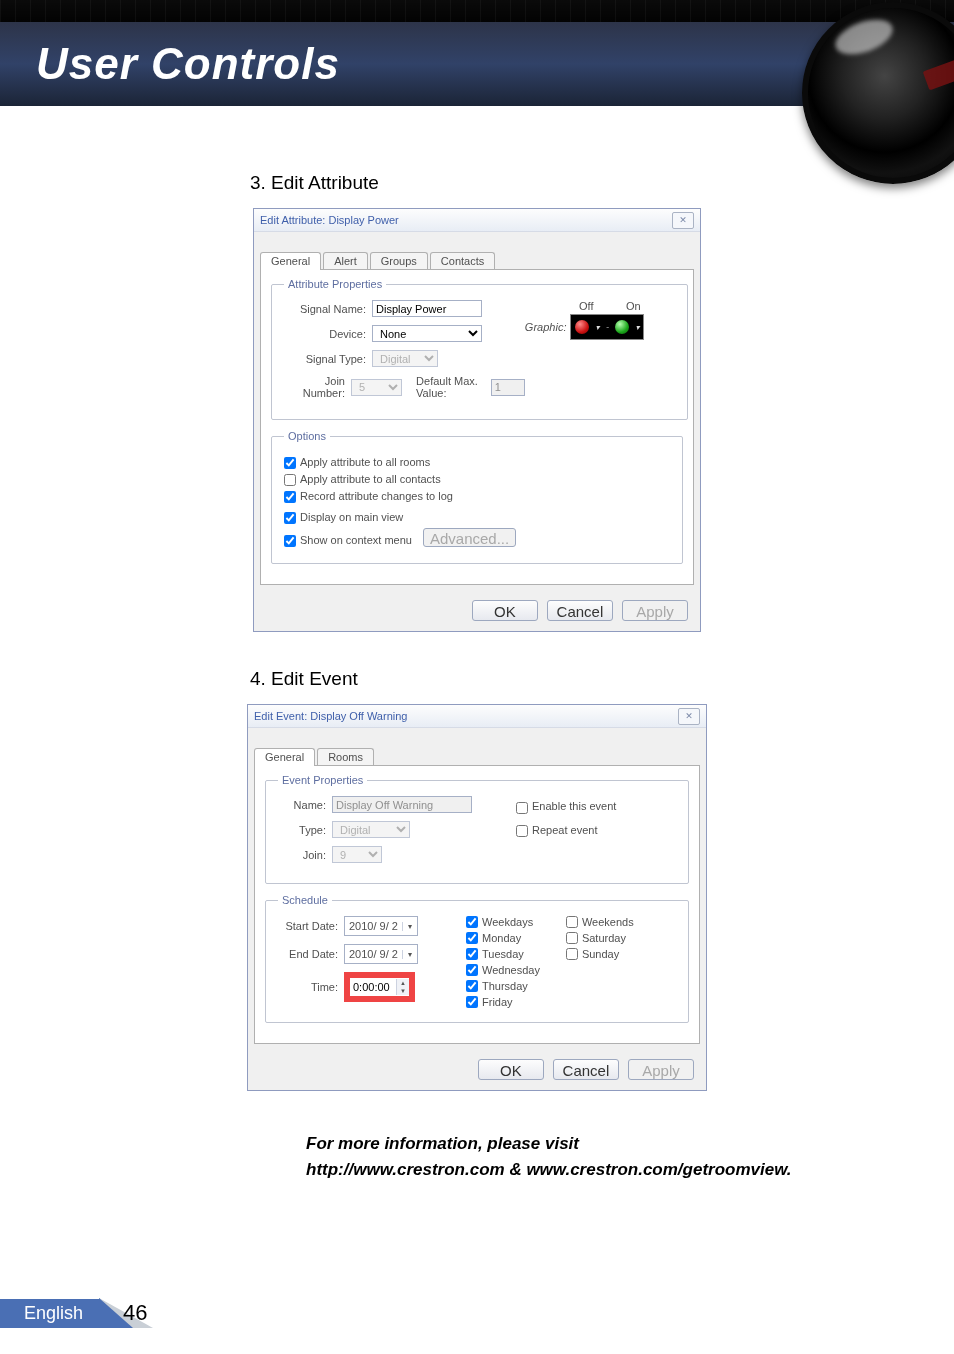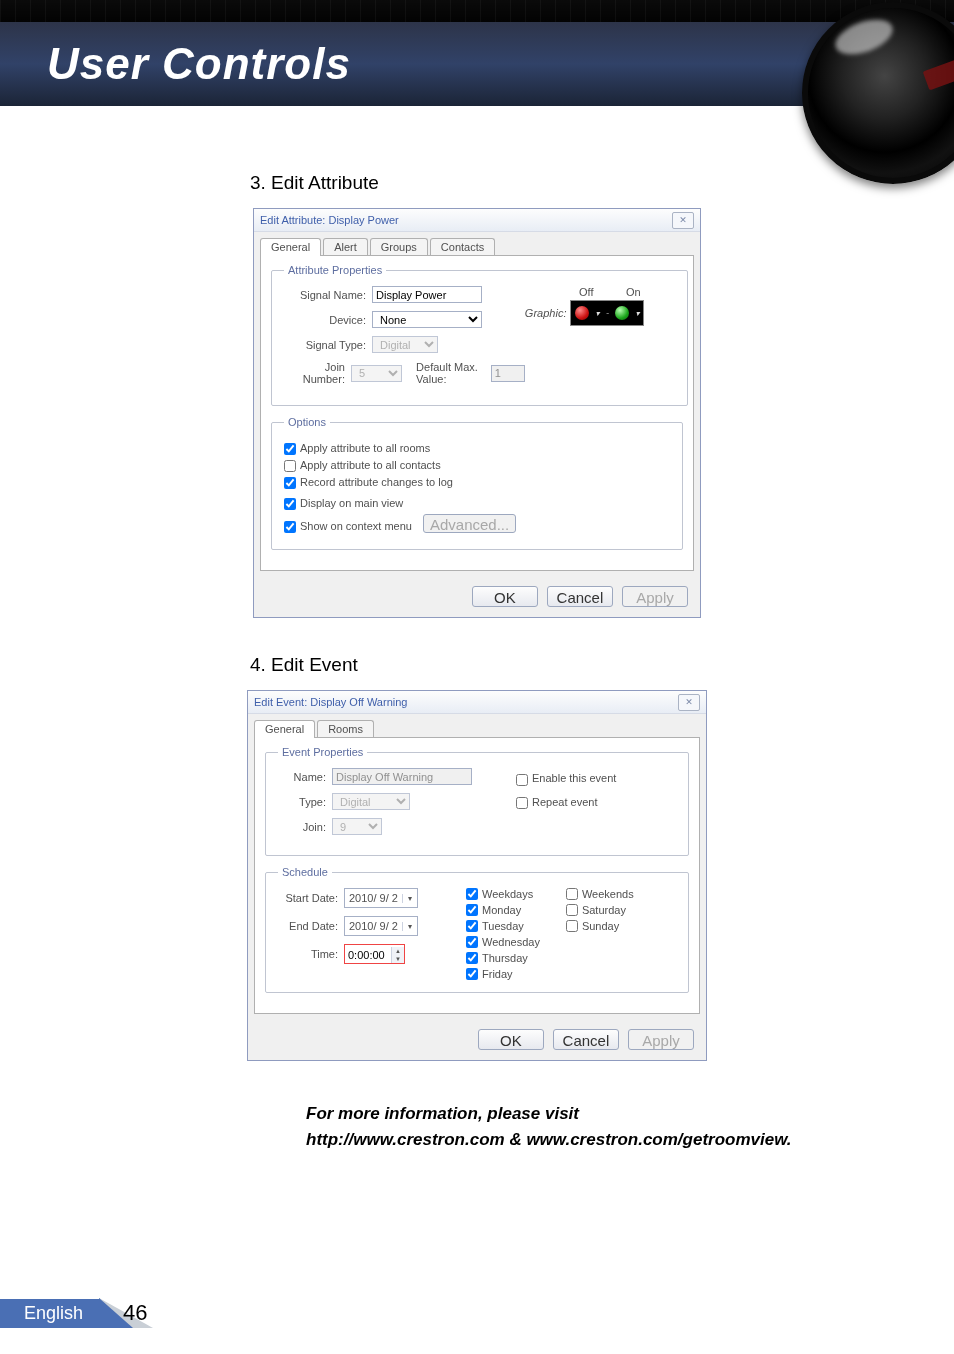--- a/index.html
+++ b/index.html
@@ -22,21 +22,21 @@
   .title-bar {
     height: 84px;
     background: linear-gradient(to bottom, #2d3449 0%, #314268 50%, #1b2436 100%);
     position: relative;
     display: flex;
     align-items: center;
     padding-left: 36px;
     box-sizing: border-box;
   }
   .title-bar h1 {
-    margin: 11px;
+    margin: 0;
     color: #fff;
     font-size: 44px;
     font-weight: bold;
     font-style: italic;
     letter-spacing: 1px;
   }
   .lens {
     position: absolute;
     right: -30px;
     top: -20px;
@@ -111,21 +111,21 @@
     border-radius: 2px;
     display: inline-flex;
     align-items: center;
     justify-content: center;
     font-size: 9px;
     color: #7b89a8;
     background: #f5f7fb;
   }
   .tabs {
     display: flex;
-    margin: 6px 6px 0 6px;
+    margin: 20px 6px 0 6px;
     text-align: right;
   }
   .tab {
     padding: 2px 10px 3px;
     border: 1px solid #b0b0b0;
     border-bottom: none;
     background: #f4f4f4;
     border-radius: 3px 3px 0 0;
     margin-right: 2px;
     font-size: 11px;
@@ -211,21 +211,21 @@
   }
   .dlg-buttons .btn{ margin-left:6px;}
   input[type="checkbox"]{
     width:12px;height:12px;margin:0 4px 0 0;vertical-align:middle;
   }
   
   .daycols{ display:flex; gap:26px; margin-left: 28px;}
   .daycols .dc{ display:flex; flex-direction:column; gap:4px;}
   .daycols label{ font-size:11px; color:#505050; display:flex; align-items:center;}
   .spinner{
-    display:inline-flex; border:1px solid #ef4444; height:18px; align-items:flex-end; background:#fff;
+    display:inline-flex; border:6px solid #ef4444; height:18px; align-items:center; background:#fff;
   }
   .spinner input{ border:none; width:46px; height:16px; padding:0 3px; font-size:11px;}
   .spinner .sp-btns{ display:flex; flex-direction:column; border-left:1px solid #ccd2e0;}
   .spinner .sp-btns span{ font-size:6px; line-height:8px; width:12px; text-align:center; color:#555; background:#f0f2f7;}
   .date-combo{
     display:inline-flex; align-items:center; border:1px solid #a6b0c6; height:18px; background:#fff;
   }
   .date-combo span.val{ padding:0 4px; font-size:11px;}
   .date-combo span.dd{ border-left:1px solid #ccd2e0; width:14px; text-align:center; font-size:8px; color:#555;}
   .info-block{

